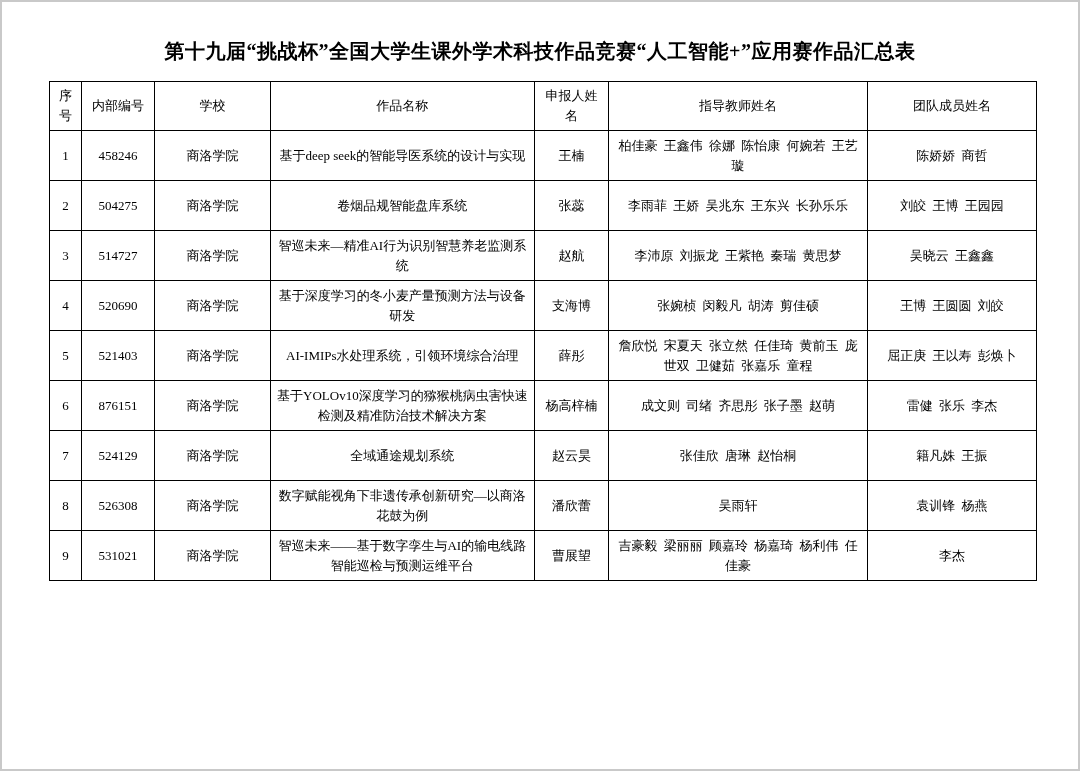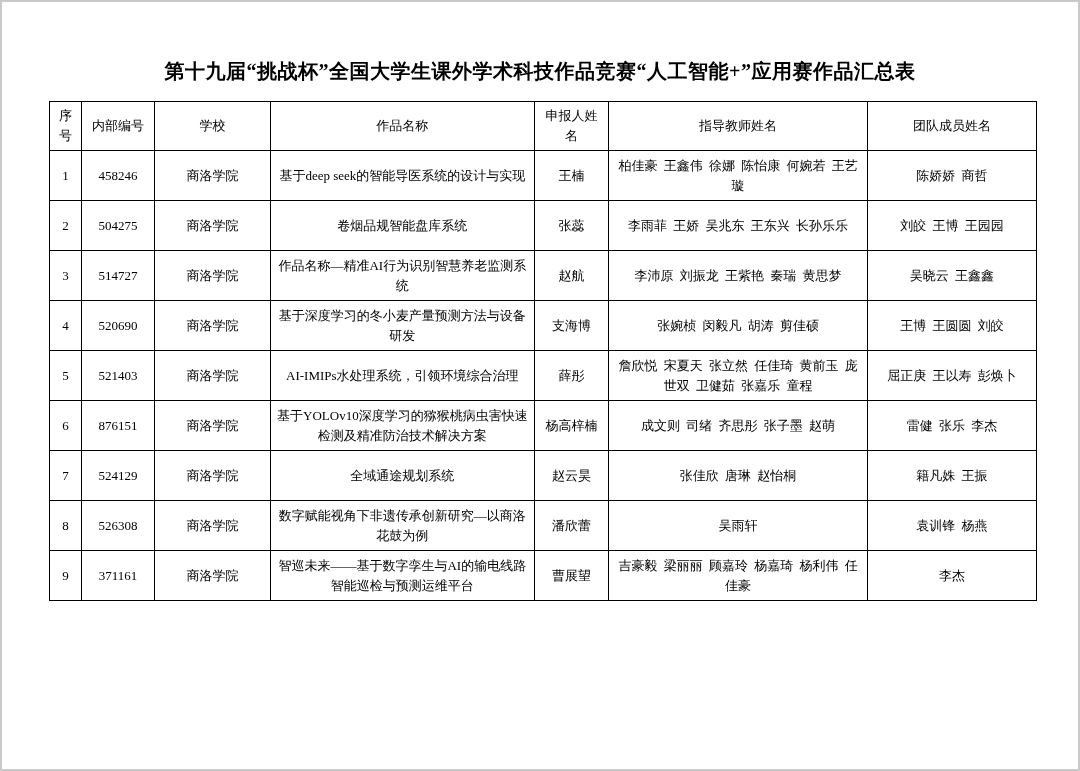--- a/index.html
+++ b/index.html
@@ -10,21 +10,21 @@
     color: #000000;
     position: relative;
   }
   .page {
     width: 1080px; height: 771px;
     border: 2px solid #c9c9c9;
     background: #ffffff;
     overflow: hidden;
   }
   .doc-title {
-    margin-top: 56px;
+    margin-top: 36px;
     text-align: center;
     font-size: 20px;
     font-weight: bold;
     letter-spacing: 0.5px;
   }
   .doc-note {
     margin: 24px 0 0 47px;
     font-size: 12.5px;
   }
   table.summary {
@@ -93,21 +93,21 @@
           <td class="col2">商洛学院</td>
           <td class="col3">卷烟品规智能盘库系统</td>
           <td class="col4">张蕊</td>
           <td class="col5">李雨菲 王娇 吴兆东 王东兴 长孙乐乐</td>
           <td class="col6">刘皎 王博 王园园</td>
         </tr>
         <tr>
           <td class="col0">3</td>
           <td class="col1">514727</td>
           <td class="col2">商洛学院</td>
-          <td class="col3">作品名称—精准AI行为识别智慧养老监测系统</td>
+          <td class="col3">智巡未来—精准AI行为识别智慧养老监测系统</td>
           <td class="col4">赵航</td>
           <td class="col5">李沛原 刘振龙 王紫艳 秦瑞 黄思梦</td>
           <td class="col6">吴晓云 王鑫鑫</td>
         </tr>
         <tr>
           <td class="col0">4</td>
           <td class="col1">520690</td>
           <td class="col2">商洛学院</td>
           <td class="col3">基于深度学习的冬小麦产量预测方法与设备研发</td>
           <td class="col4">支海博</td>
@@ -145,21 +145,21 @@
           <td class="col0">8</td>
           <td class="col1">526308</td>
           <td class="col2">商洛学院</td>
           <td class="col3">数字赋能视角下非遗传承创新研究—以商洛花鼓为例</td>
           <td class="col4">潘欣蕾</td>
           <td class="col5">吴雨轩</td>
           <td class="col6">袁训锋 杨燕</td>
         </tr>
         <tr>
           <td class="col0">9</td>
-          <td class="col1">371161</td>
+          <td class="col1">531021</td>
           <td class="col2">商洛学院</td>
           <td class="col3">智巡未来——基于数字孪生与AI的输电线路智能巡检与预测运维平台</td>
           <td class="col4">曹展望</td>
           <td class="col5">吉豪毅 梁丽丽 顾嘉玲 杨嘉琦 杨利伟 任佳豪</td>
           <td class="col6">李杰</td>
         </tr>
       </tbody>
   </table>
 </div>
 

